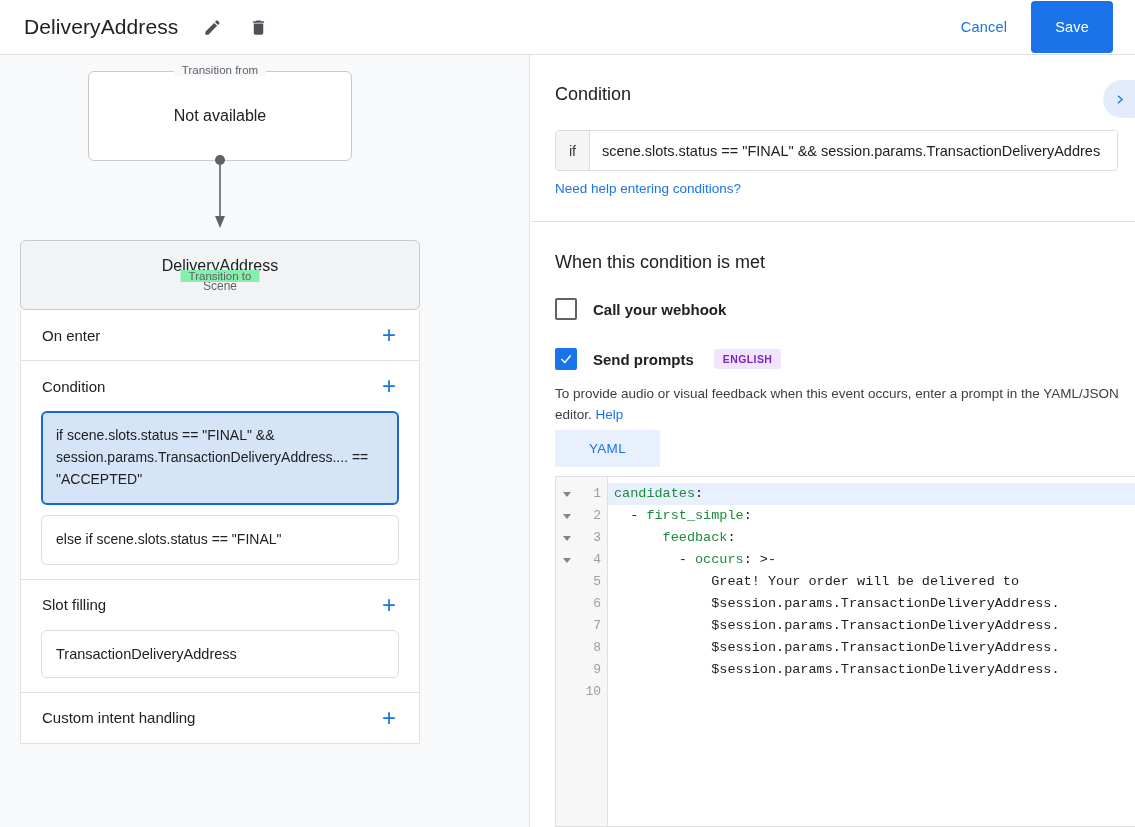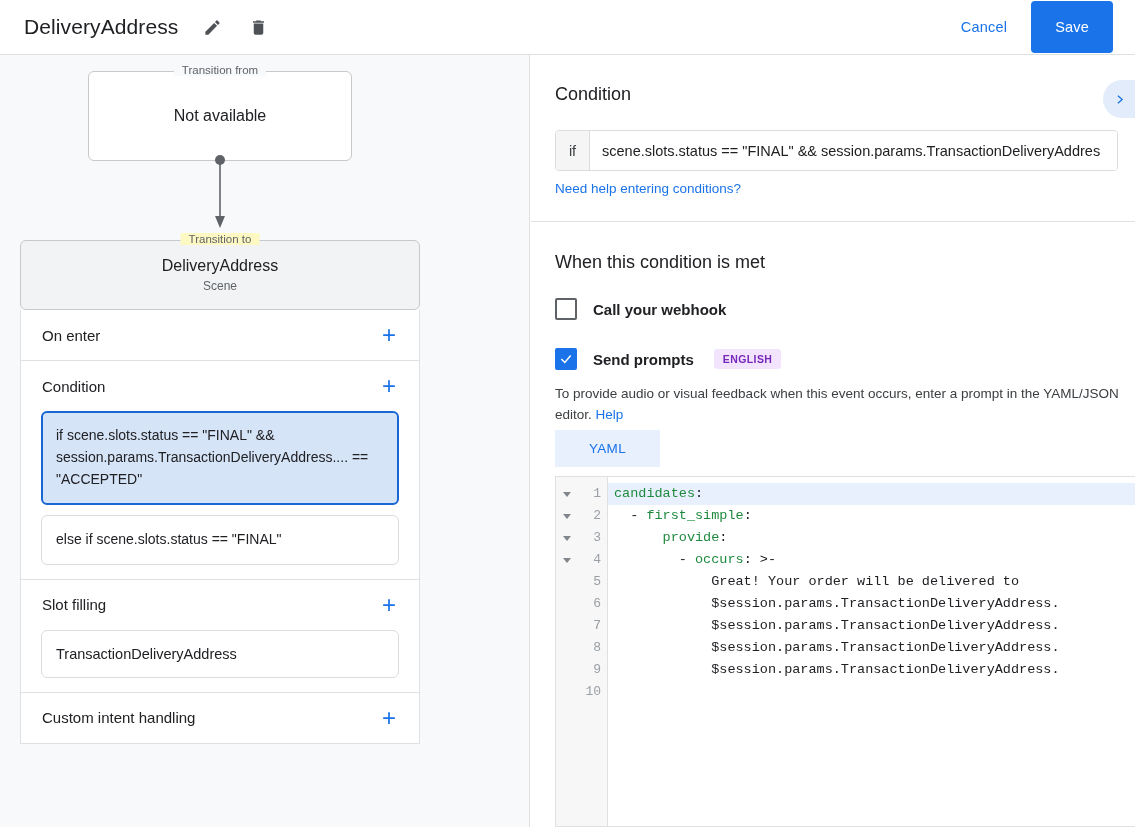--- a/index.html
+++ b/index.html
@@ -267,21 +267,21 @@
 
   <div id="arrow-wrap">
     <svg width="14" height="75" viewBox="0 0 14 75">
       <circle cx="7" cy="5" r="5" fill="#5f6368"></circle>
       <line x1="7" y1="5" x2="7" y2="62" stroke="#5f6368" stroke-width="1.6"></line>
       <polygon points="7,73 2,61 12,61" fill="#5f6368"></polygon>
     </svg>
   </div>
 
   <div id="transition-to" class="fieldset-box">
-    <div class="fieldset-legend" style="background:#fef9c3;">Transition to</div>
+    <div class="fieldset-legend" style="background:#86efac;margin-top:37px;">Transition to</div>
     <div class="inner">
       <div class="t-name">DeliveryAddress</div>
       <div class="t-sub">Scene</div>
     </div>
   </div>
 
   <div id="accordion">
 
     <div class="acc-section">
       <div class="acc-head">
@@ -428,21 +428,21 @@
         <div class="lno">5</div>
         <div class="lno">6</div>
         <div class="lno">7</div>
         <div class="lno">8</div>
         <div class="lno">9</div>
         <div class="lno">10</div>
       </div>
     <div id="code-area">
         <div class="code-line hl"><span class="tok-key">candidates</span><span class="tok-punct">:</span></div>
         <div class="code-line"><span class="tok-punct">&nbsp;&nbsp;-&nbsp;</span><span class="tok-key">first_simple</span><span class="tok-punct">:</span></div>
-        <div class="code-line"><span class="tok-punct">&nbsp;&nbsp;&nbsp;&nbsp;&nbsp;&nbsp;</span><span class="tok-key">provide</span><span class="tok-punct">:</span></div>
+        <div class="code-line"><span class="tok-punct">&nbsp;&nbsp;&nbsp;&nbsp;&nbsp;&nbsp;</span><span class="tok-key">feedback</span><span class="tok-punct">:</span></div>
         <div class="code-line"><span class="tok-punct">&nbsp;&nbsp;&nbsp;&nbsp;&nbsp;&nbsp;&nbsp;&nbsp;-&nbsp;</span><span class="tok-key">occurs</span><span class="tok-punct">:&nbsp;</span><span class="tok-punct">&gt;-</span></div>
         <div class="code-line"><span class="tok-punct">&nbsp;&nbsp;&nbsp;&nbsp;&nbsp;&nbsp;&nbsp;&nbsp;&nbsp;&nbsp;&nbsp;&nbsp;</span><span class="tok-punct">Great! Your order will be delivered to</span></div>
         <div class="code-line"><span class="tok-punct">&nbsp;&nbsp;&nbsp;&nbsp;&nbsp;&nbsp;&nbsp;&nbsp;&nbsp;&nbsp;&nbsp;&nbsp;</span><span class="tok-punct">$session.params.TransactionDeliveryAddress.</span></div>
         <div class="code-line"><span class="tok-punct">&nbsp;&nbsp;&nbsp;&nbsp;&nbsp;&nbsp;&nbsp;&nbsp;&nbsp;&nbsp;&nbsp;&nbsp;</span><span class="tok-punct">$session.params.TransactionDeliveryAddress.</span></div>
         <div class="code-line"><span class="tok-punct">&nbsp;&nbsp;&nbsp;&nbsp;&nbsp;&nbsp;&nbsp;&nbsp;&nbsp;&nbsp;&nbsp;&nbsp;</span><span class="tok-punct">$session.params.TransactionDeliveryAddress.</span></div>
         <div class="code-line"><span class="tok-punct">&nbsp;&nbsp;&nbsp;&nbsp;&nbsp;&nbsp;&nbsp;&nbsp;&nbsp;&nbsp;&nbsp;&nbsp;</span><span class="tok-punct">$session.params.TransactionDeliveryAddress.</span></div>
         <div class="code-line">&nbsp;</div>
       </div>
   </div>
 

